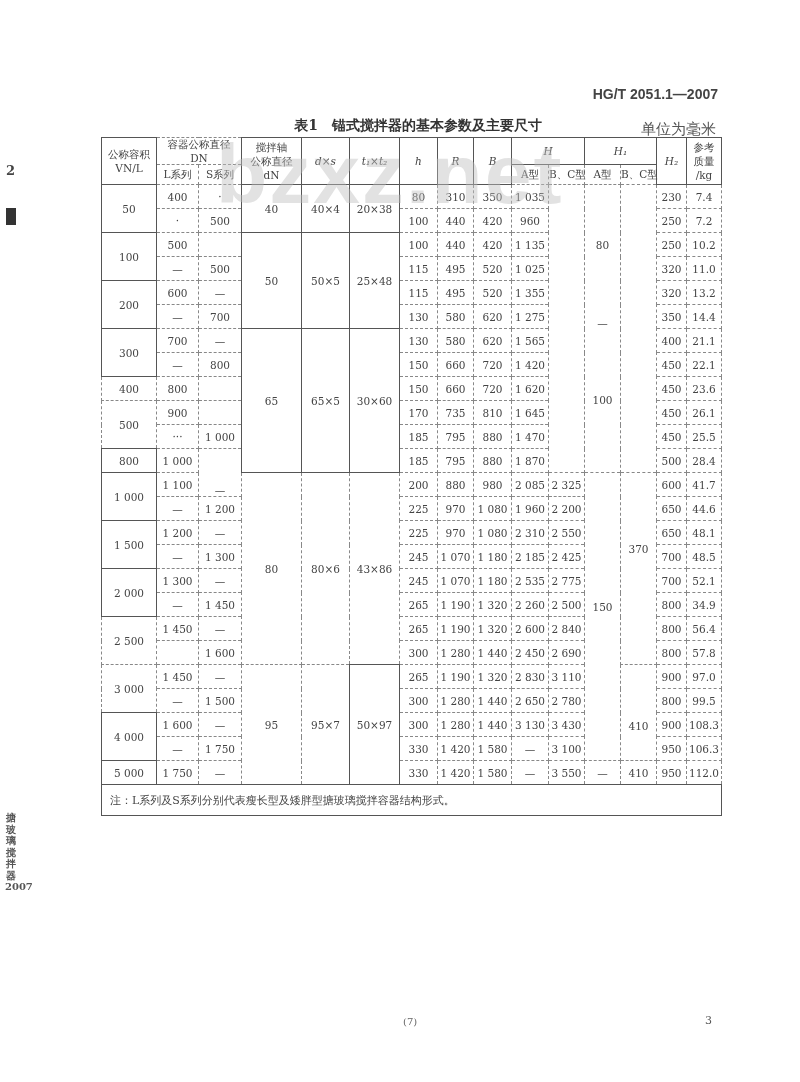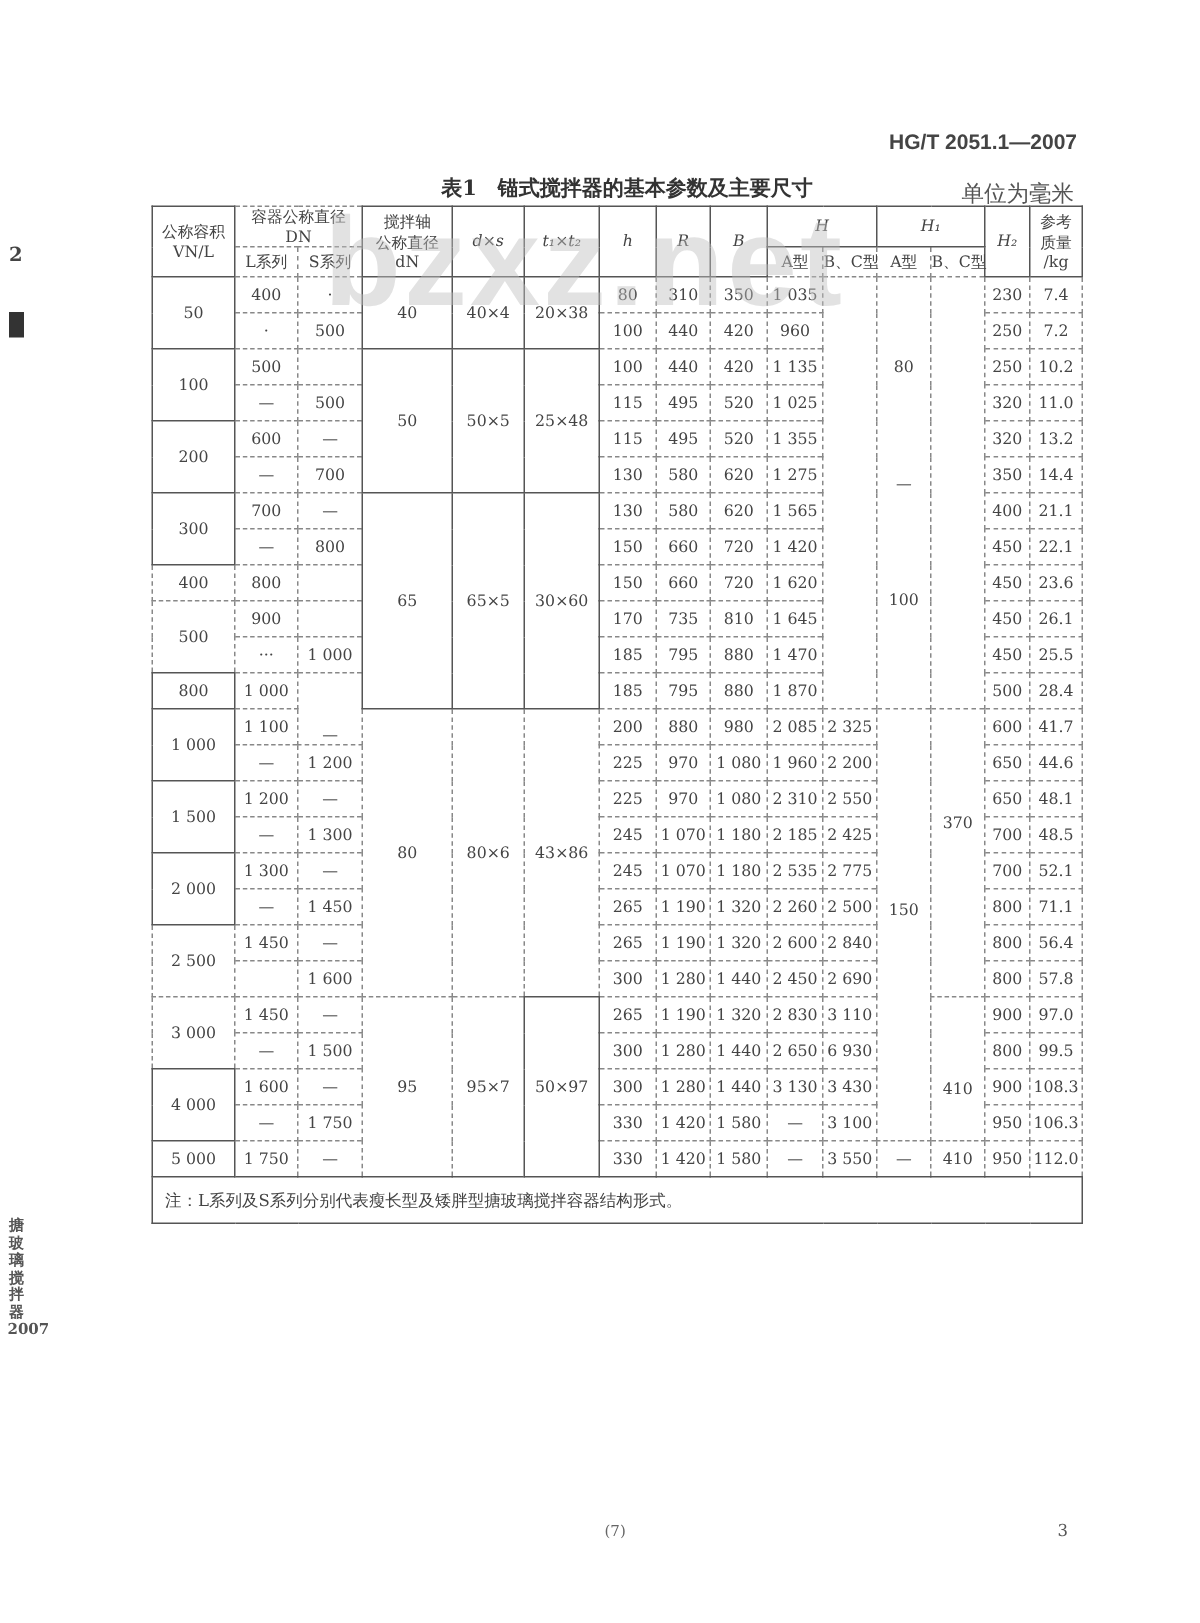--- a/index.html
+++ b/index.html
@@ -308,21 +308,21 @@
     <tr>
       <td class="d">—</td>
         <td class="d">1 450</td>
       <td class="d">265</td>
         <td class="d">1 190</td>
         <td class="d">1 320</td>
         <td class="d">2 260</td>
         <td class="d">2 500</td>
       <td rowspan="7" class="d" style="vertical-align:top;padding-top:8px;border-top:none;">150</td>
       <td class="d">800</td>
-        <td class="d">71.1</td>
+        <td class="d">34.9</td>
     </tr>
 
     <tr>
       <td rowspan="2" class="d">2 500</td>
       <td class="d">1 450</td>
         <td class="d">—</td>
       <td class="d">265</td>
         <td class="d">1 190</td>
         <td class="d">1 320</td>
         <td class="d">2 600</td>
@@ -358,21 +358,21 @@
       <td class="d">900</td>
         <td class="d">97.0</td>
     </tr>
     <tr>
       <td class="d">—</td>
         <td class="d">1 500</td>
       <td class="d">300</td>
         <td class="d">1 280</td>
         <td class="d">1 440</td>
         <td class="d">2 650</td>
-        <td class="d">6 930</td>
+        <td class="d">2 780</td>
       <td class="d">800</td>
         <td class="d">99.5</td>
     </tr>
 
     <tr>
       <td rowspan="2">4 000</td>
       <td class="d">1 600</td>
         <td class="d">—</td>
       <td class="d">300</td>
         <td class="d">1 280</td>

